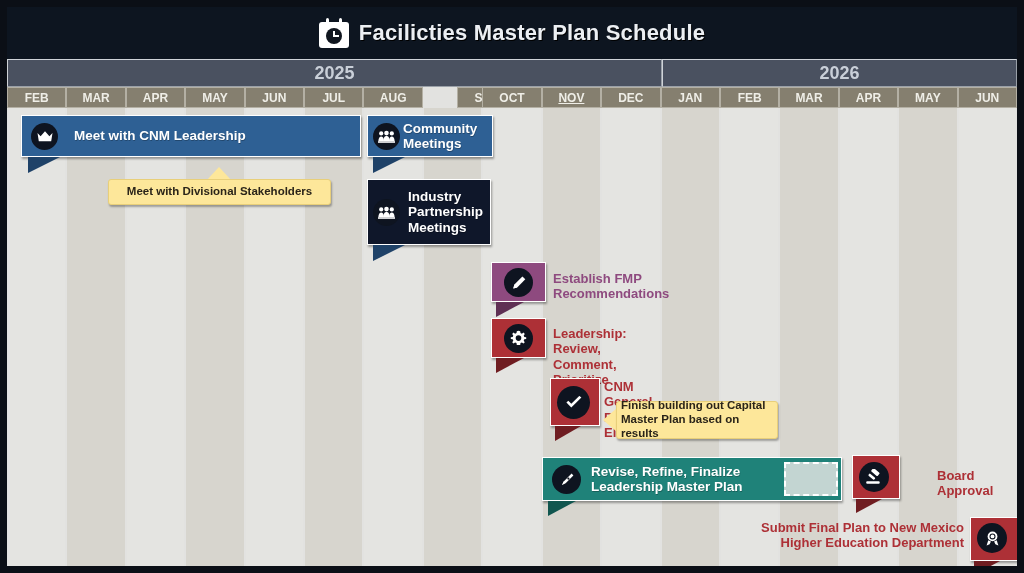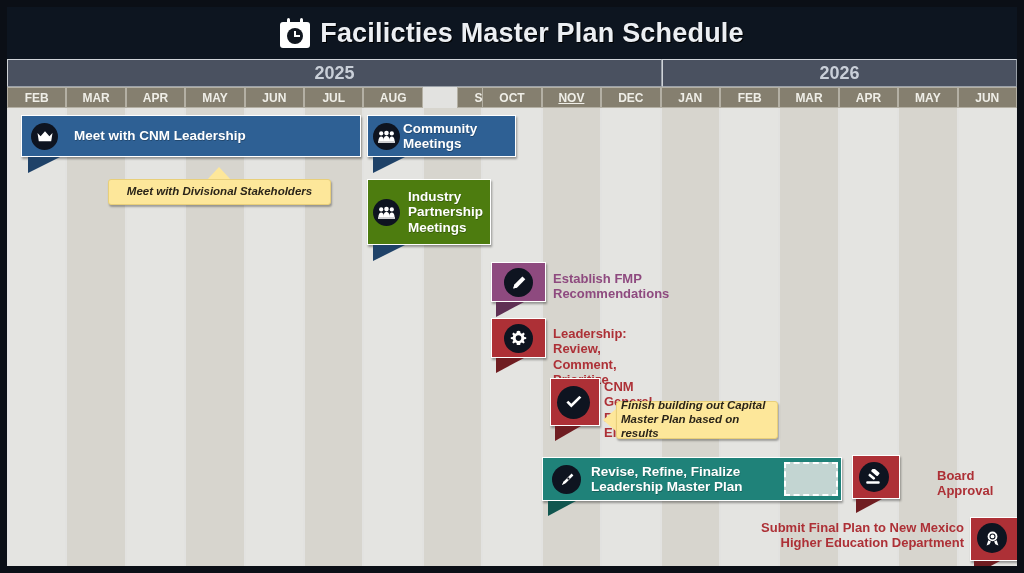--- a/index.html
+++ b/index.html
@@ -4,21 +4,21 @@
 <style>
   html,body{margin:0;padding:0;background:#000;}
   body{width:1024px;height:573px;overflow:hidden;font-family:"Liberation Sans",sans-serif;}
 
   #canvas{position:relative;width:1024px;height:573px;background:#0b0f16;box-sizing:border-box;}
   #inner{position:absolute;left:7px;top:7px;width:1010px;height:559px;background:#e2e2e0;overflow:hidden;}
 
   
   .title-bar{position:absolute;left:0;top:0;width:1010px;height:52px;background:#0d1520;
              display:flex;align-items:center;justify-content:center;gap:10px;}
-  .title-text{color:#eceff3;font-size:27px;font-weight:bold;letter-spacing:.2px;
+  .title-text{color:#eceff3;font-size:22px;font-weight:bold;letter-spacing:.2px;
               text-shadow:1px 1px 0 #000;}
   .cal-clock{position:relative;width:30px;height:30px;}
   .cal-clock .body{position:absolute;left:0;top:4px;width:30px;height:26px;background:#fff;border-radius:3px;}
   .cal-clock .p1,.cal-clock .p2{position:absolute;top:0;width:3px;height:9px;background:#fff;border-radius:2px;}
   .cal-clock .p1{left:7px;} .cal-clock .p2{left:20px;}
   .cal-clock .face{position:absolute;left:7px;top:10px;width:16px;height:16px;border-radius:50%;background:#10161f;}
   .cal-clock .h{position:absolute;left:14.2px;top:13px;width:1.7px;height:5.5px;background:#fff;}
   .cal-clock .m{position:absolute;left:15px;top:17px;width:5px;height:1.7px;background:#fff;}
 
   
@@ -50,21 +50,21 @@
                display:flex;align-items:center;justify-content:center;}
 
   .card{position:absolute;box-sizing:border-box;border:1px solid #ffffff;
         box-shadow:1px 2px 2px rgba(0,0,0,.35);}
 
   .out-label{position:absolute;font-size:13px;font-weight:bold;line-height:1.18;}
 
   
   .callout{position:absolute;background:#fde79a;border:1px solid #e8cf7a;border-radius:3px;
            box-shadow:1px 2px 2px rgba(0,0,0,.3);display:flex;align-items:center;
-           justify-content:center;box-sizing:border-box;font-style:italic;}
+           justify-content:center;box-sizing:border-box;}
   .callout .ctext{color:#2a2419;font-size:11.5px;font-weight:bold;line-height:1.2;text-align:center;}
   .cpoint-up{position:absolute;width:0;height:0;border-left:13px solid transparent;
              border-right:13px solid transparent;border-bottom:14px solid #fde79a;}
   .cpoint-left{position:absolute;width:0;height:0;border-top:12px solid transparent;
                border-bottom:12px solid transparent;border-right:14px solid #fde79a;}
 
   
   .dash-block{position:absolute;box-sizing:border-box;background:#c3d5d2;border:2px dashed #ffffff;}
 
   svg{display:block;}
@@ -142,41 +142,41 @@
     </div>
     <div class="tail" style="left:21px;top:150px;border-left:0 solid transparent;border-right:32px solid transparent;border-top:16px solid #1f4268;"></div>
     <div class="icon-circle" style="left:24px;top:116px;width:27px;height:27px;">
       <svg width="16" height="13" viewBox="0 0 16 13">
             <path d="M0.5 3 L3.6 6.2 L8 1.2 L12.4 6.2 L15.5 3 L14.2 11.2 L1.8 11.2 Z" fill="#fff"></path>
           </svg>
     </div>
   </div>
 
   <div class="item">
-    <div class="bar" style="left:360px;top:108px;width:149px;height:42px;background:#2e6094;padding-left:35px;">
+    <div class="bar" style="left:360px;top:108px;width:126px;height:42px;background:#2e6094;padding-left:35px;">
       <div class="label">
         <span>Community</span><br><span>Meetings</span>
       </div>
     </div>
     <div class="tail" style="left:366px;top:150px;border-right:32px solid transparent;border-top:16px solid #1f4268;"></div>
     <div class="icon-circle" style="left:366px;top:116px;width:27px;height:27px;">
       <svg width="17" height="13" viewBox="0 0 17 13">
         <circle cx="3.2" cy="3.4" r="2.1" fill="#fff"></circle>
             <circle cx="8.5" cy="3.1" r="2.3" fill="#fff"></circle>
             <circle cx="13.8" cy="3.4" r="2.1" fill="#fff"></circle>
         <path d="M0.4 11 C0.4 7.6 2 6.4 3.2 6.4 C4.4 6.4 6 7.6 6 11 Z" fill="#fff"></path>
         <path d="M5.4 11 C5.4 7.3 7 6 8.5 6 C10 6 11.6 7.3 11.6 11 Z" fill="#fff"></path>
         <path d="M11 11 C11 7.6 12.6 6.4 13.8 6.4 C15 6.4 16.6 7.6 16.6 11 Z" fill="#fff"></path>
         <rect x="0" y="11.2" width="17" height="1.6" fill="#fff"></rect>
       </svg>
     </div>
   </div>
 
   <div class="item">
-    <div class="bar" style="left:360px;top:172px;width:124px;height:66px;background:#4d7c0f;padding-left:40px;">
+    <div class="bar" style="left:360px;top:172px;width:124px;height:66px;background:#0f172a;padding-left:40px;">
       <div class="label">
         <span>Industry</span><br><span>Partnership</span><br><span>Meetings</span>
       </div>
     </div>
     <div class="tail" style="left:366px;top:238px;border-right:32px solid transparent;border-top:16px solid #1f4268;"></div>
     <div class="icon-circle" style="left:366px;top:192px;width:27px;height:27px;">
       <svg width="17" height="13" viewBox="0 0 17 13">
         <circle cx="3.2" cy="3.4" r="2.1" fill="#fff"></circle>
             <circle cx="8.5" cy="3.1" r="2.3" fill="#fff"></circle>
             <circle cx="13.8" cy="3.4" r="2.1" fill="#fff"></circle>

